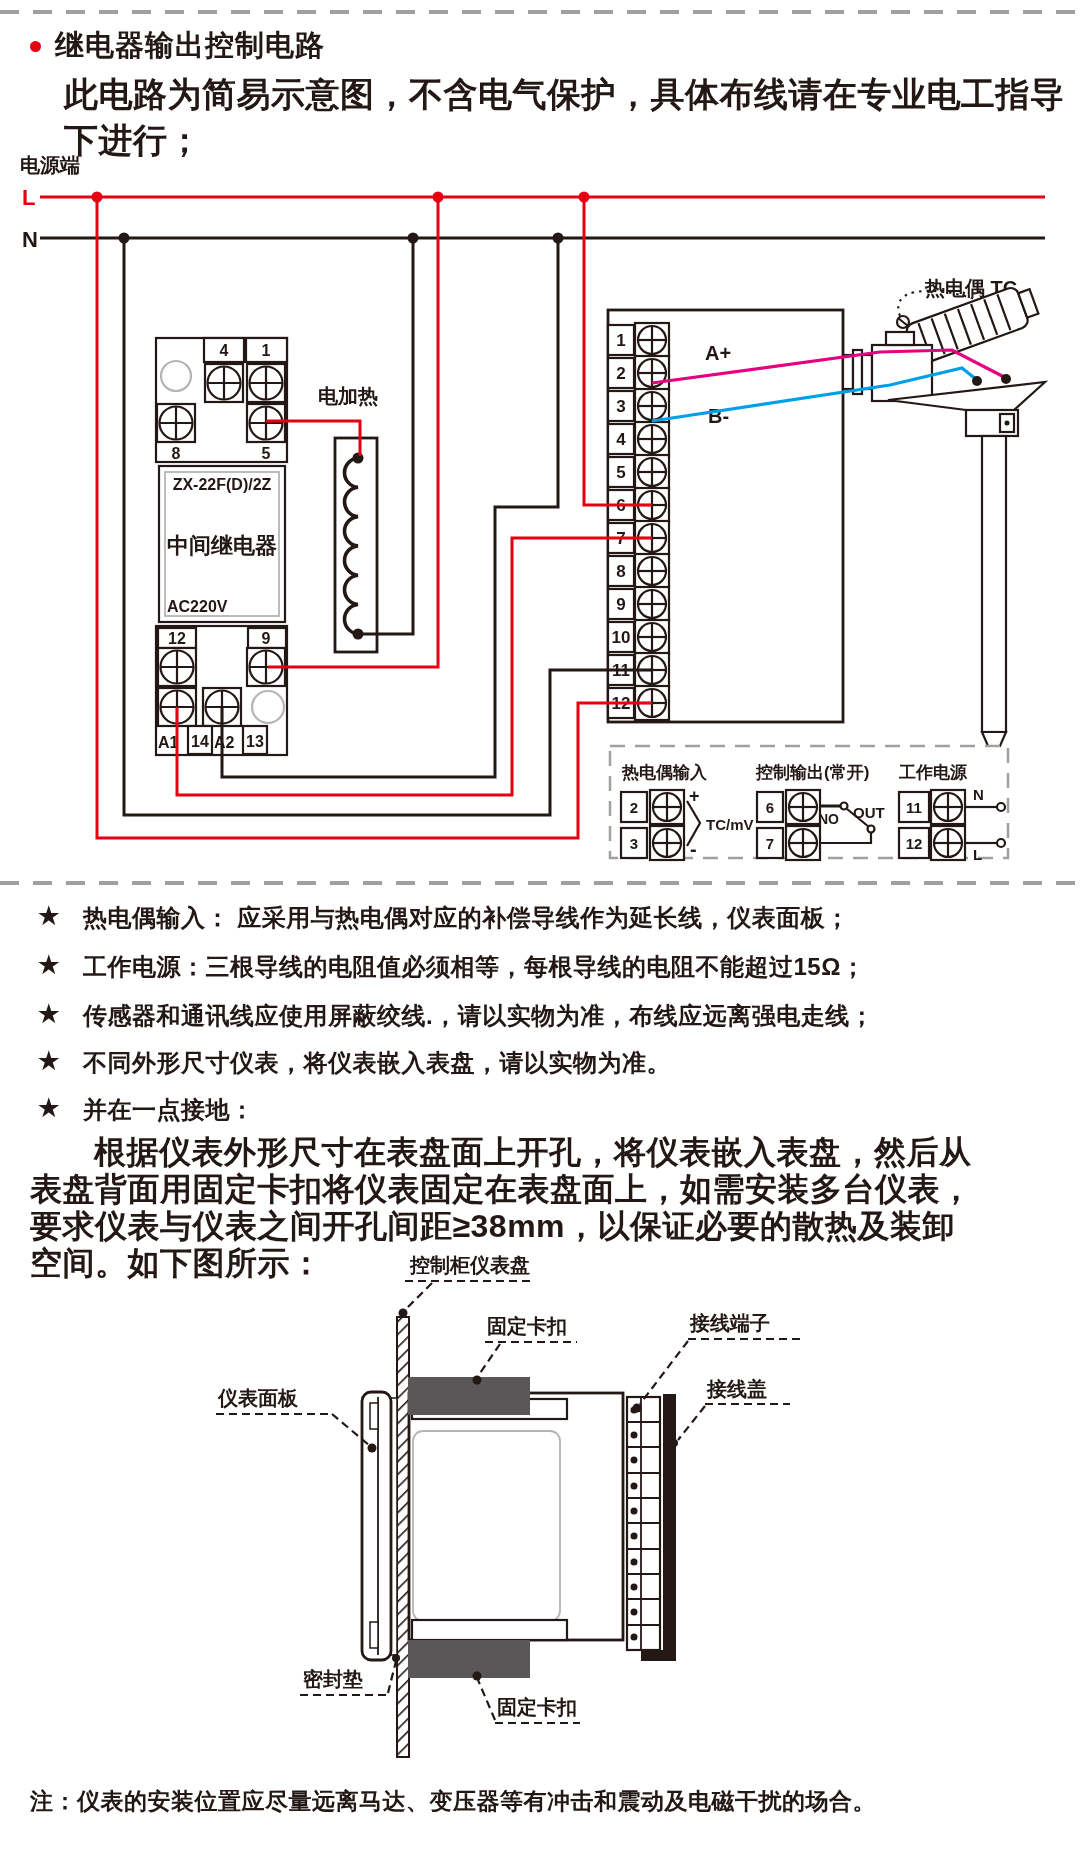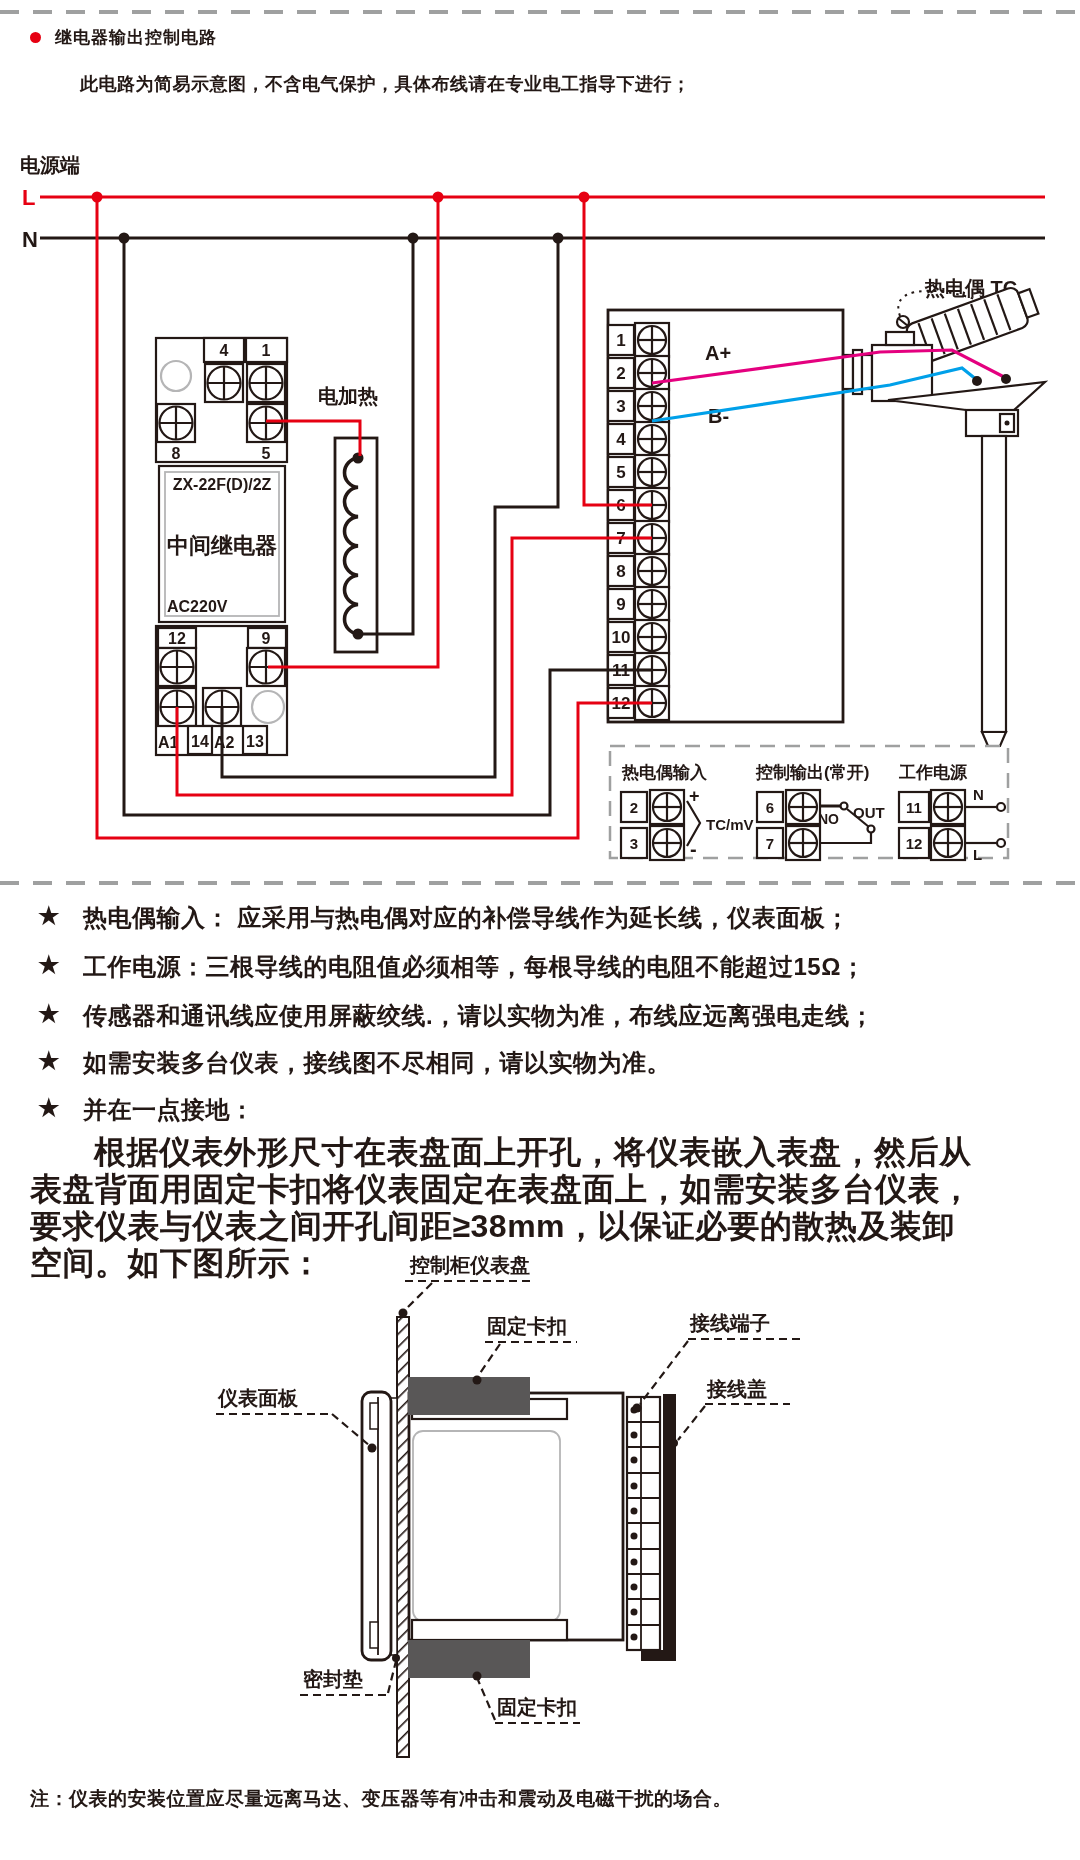--- a/index.html
+++ b/index.html
@@ -6,22 +6,22 @@
   body{
     width:1080px;height:1860px;position:relative;background:#ffffff;
     font-family:"Liberation Sans", sans-serif;color:#231815;overflow:hidden;
   }
   .dashsep{position:absolute;left:0;width:1080px;height:4px;
     background:repeating-linear-gradient(90deg,#9fa0a0 0 19px,transparent 19px 33px);}
   #sep-top{top:10px;}
   #sep-mid{top:881px;}
   #titleblock{position:absolute;top:26px;left:30px;display:flex;align-items:center;gap:14px;}
   .reddot{width:11px;height:11px;border-radius:50%;background:#e60012;}
-  h1{font-size:17px;font-weight:700;margin:0;letter-spacing:1px;}
-  #subtitle{position:absolute;top:72px;left:80px;font-size:18px;font-weight:600;letter-spacing:.5px;font-family:Liberation Serif, serif;}
+  h1{font-size:29px;font-weight:700;margin:0;letter-spacing:1px;}
+  #subtitle{position:absolute;top:72px;left:64px;font-size:34px;font-weight:600;letter-spacing:.5px;font-family:Liberation Serif, serif;}
   svg{position:absolute;left:0;}
   #circuit-svg{top:140px;}
   #install-svg{top:1250px;}
   .st{fill:#ffffff;stroke:#231815;stroke-width:2.2;}
   .st3{fill:#ffffff;stroke:#231815;stroke-width:2.8;}
   .thin{fill:#ffffff;stroke:#b5b5b6;stroke-width:1.8;}
   .wr{fill:none;stroke:#e60012;stroke-width:3;}
   .wk{fill:none;stroke:#231815;stroke-width:3;}
   .wm{fill:none;stroke:#e4007f;stroke-width:3.2;}
   .wb{fill:none;stroke:#00a0e9;stroke-width:3.2;}
@@ -30,21 +30,21 @@
   .t20{font-size:20px;font-weight:600;}
   .t17{font-size:17px;font-weight:700;}
   .t16{font-size:16px;font-weight:600;}
   .t15{font-size:15px;font-weight:700;}
   .t22{font-size:22px;font-weight:600;}
   .red{fill:#e60012;}
   .note-row{position:absolute;left:38px;display:flex;gap:23px;font-size:24px;font-weight:600;letter-spacing:.5px;white-space:nowrap;}
   .star{flex:0 0 auto;}
   #para{position:absolute;top:1134px;left:30px;width:950px;font-size:32px;font-weight:600;
     line-height:37px;text-indent:2em;letter-spacing:.5px;}
-  #footnote{position:absolute;top:1786px;left:30px;font-size:19px;font-weight:600;letter-spacing:.5px;}
+  #footnote{position:absolute;top:1786px;left:30px;font-size:23px;font-weight:600;letter-spacing:.5px;}
 </style>
 </head>
 <body>
 
 <div id="sep-top" class="dashsep"></div>
 
 <div id="titleblock">
   <span class="reddot"></span>
   <h1>继电器输出控制电路</h1>
 </div>
@@ -271,21 +271,21 @@
 <div class="note-row" style="top:951px">
   <span class="star">★</span>
   <span>工作电源：三根导线的电阻值必须相等，每根导线的电阻不能超过15Ω；</span>
 </div>
 <div class="note-row" style="top:1000px">
   <span class="star">★</span>
   <span>传感器和通讯线应使用屏蔽绞线.，请以实物为准，布线应远离强电走线；</span>
 </div>
 <div class="note-row" style="top:1047px">
   <span class="star">★</span>
-  <span>如需安装多台仪表，接线图不尽相同，请以实物为准。</span>
+  <span>不同外形尺寸仪表，将仪表嵌入表盘，请以实物为准。</span>
 </div>
 <div class="note-row" style="top:1094px">
   <span class="star">★</span>
   <span>并在一点接地：</span>
 </div>
 
 <div id="para">根据仪表外形尺寸在表盘面上开孔，将仪表嵌入表盘，然后从表盘背面用固定卡扣将仪表固定在表盘面上，如需安装多台仪表，要求仪表与仪表之间开孔间距≥38mm，以保证必要的散热及装卸空间。如下图所示：</div>
 
 <svg id="install-svg" width="1080" height="520" viewBox="0 1250 1080 520">
   <defs>

